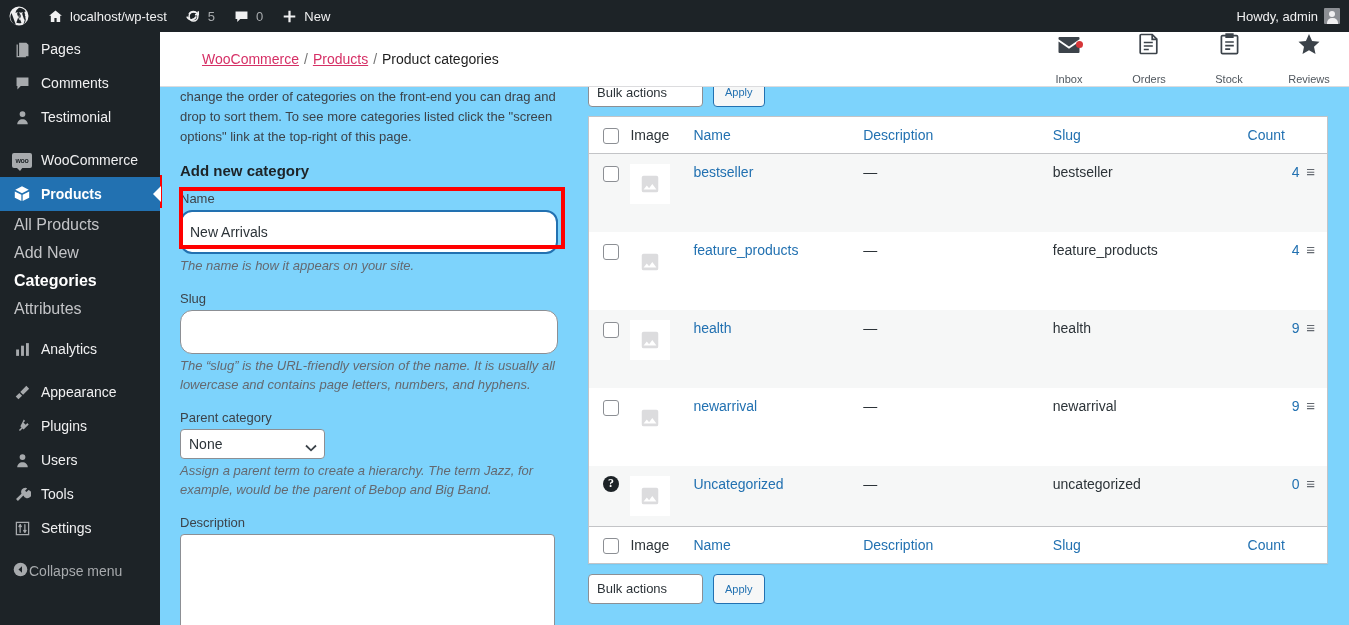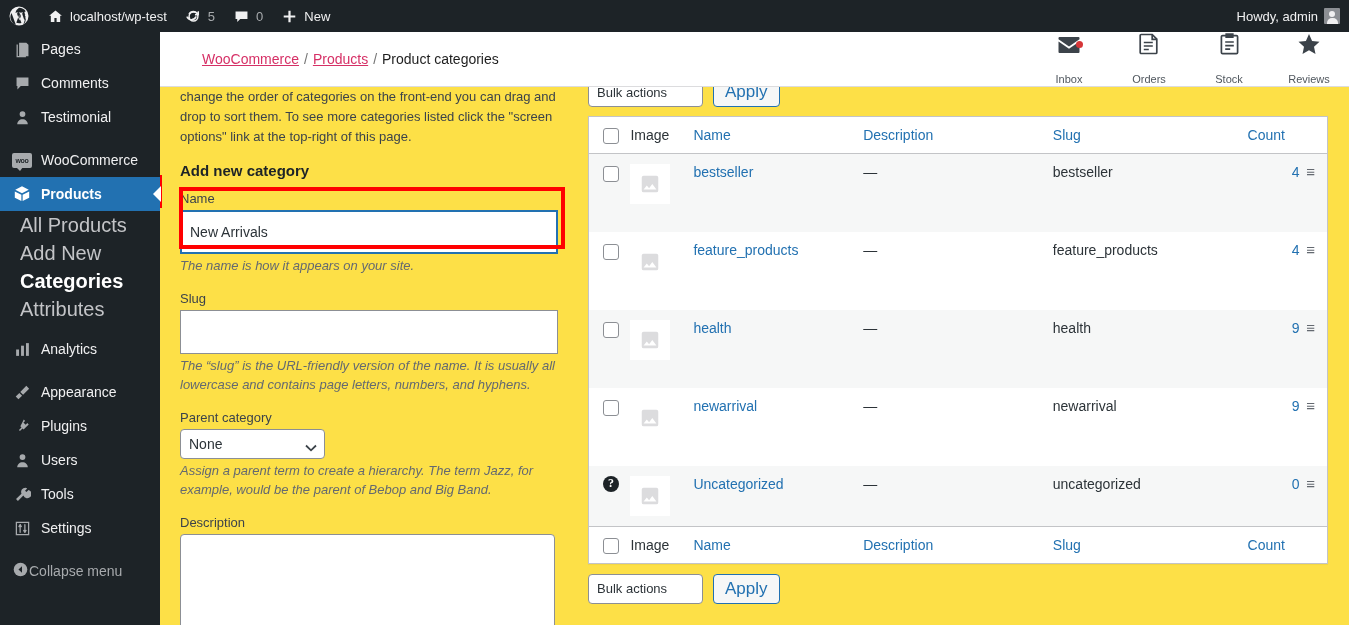--- a/index.html
+++ b/index.html
@@ -66,22 +66,22 @@
   .menu-row.current .arrow {
     position: absolute; right: -1px; top: 50%;
     transform: translateY(-50%);
     width: 0; height: 0;
     border-top: 8px solid transparent;
     border-bottom: 8px solid transparent;
     border-right: 8px solid #fff;
   }
   .sub-row {
     display: flex; align-items: center;
-    height: 28px; padding-left: 20px;
-    color: #c3c4c7; font-size: 20px; cursor: pointer;
+    height: 28px; padding-left: 14px;
+    color: #c3c4c7; font-size: 16px; cursor: pointer;
   }
   .sub-row.current { color: #fff; font-weight: 700; }
   .menu-sep { height: 9px; }
   .collapse-row {
     display: flex; align-items: center; 
     height: 34px; padding-left: 12px;
     color: #a7aaad; font-size: 14px; cursor: pointer;
   }
   .woo-badge {
     width: 20px; height: 15px; border-radius: 2px;
@@ -126,42 +126,42 @@
   .notif-dot {
     position: absolute; top: 9px; right: 26px;
     width: 7px; height: 7px; border-radius: 50%;
     background: #d63638;
   }
 
   
   #content {
     position: absolute; top: 87px; left: 160px;
     width: 1189px; height: 538px;
-    background: #fde047;
+    background: #7dd3fc;
   }
   #leftcol {
     position: absolute; left: 20px; top: 0;
     width: 400px; height: 538px;
     font-size: 13px; color: #3c434a;
   }
   .intro-text {
     font-size: 13px; line-height: 20px; color: #3c434a;
     padding-top: 0;
   }
   h2.addnew {
     font-size: 15px; font-weight: 600; color: #1d2327;
     margin: 15px 0 0 0;
   }
   .frm-label {
     display: block; font-size: 13px; color: #3c434a;
     margin-bottom: 4px;
   }
   .frm-field {
     width: 378px; height: 44px;
-    border: 1px solid #8c8f94; border-radius: 0;
+    border: 1px solid #8c8f94; border-radius: 12px;
     background: #fff; font-size: 14px; color: #2c3338;
     padding: 0 8px; font-family: "Liberation Sans", sans-serif;
   }
   .frm-field.focused {
     border: 2px solid #2271b1;
     outline: none;
   }
   .frm-help {
     font-size: 13px; font-style: italic; color: #646970;
     line-height: 19px; margin-top: 2px;
@@ -210,21 +210,21 @@
     width: 115px; height: 30px;
     border: 1px solid #8c8f94; border-radius: 4px;
     background: #fff; font-size: 13px; color: #2c3338;
     -webkit-appearance: none; appearance: none;
     padding: 0 8px; font-family: "Liberation Sans", sans-serif;
     cursor: pointer;
   }
   .apply-btn {
     height: 30px; padding: 0 11px;
     border: 1px solid #2271b1; border-radius: 4px;
-    background: #f6f7f7; color: #2271b1; font-size: 17px;
+    background: #f6f7f7; color: #2271b1; font-size: 11px;
     cursor: pointer; font-family: "Liberation Sans", sans-serif;
   }
   table.cats {
     width: 740px; border-collapse: collapse;
     background: #fff; border: 1px solid #c3c4c7;
     margin-top: 8px;
     box-shadow: 0 1px 1px rgba(0,0,0,.04);
   }
   table.cats th {
     font-size: 14px; font-weight: 400; text-align: left;

